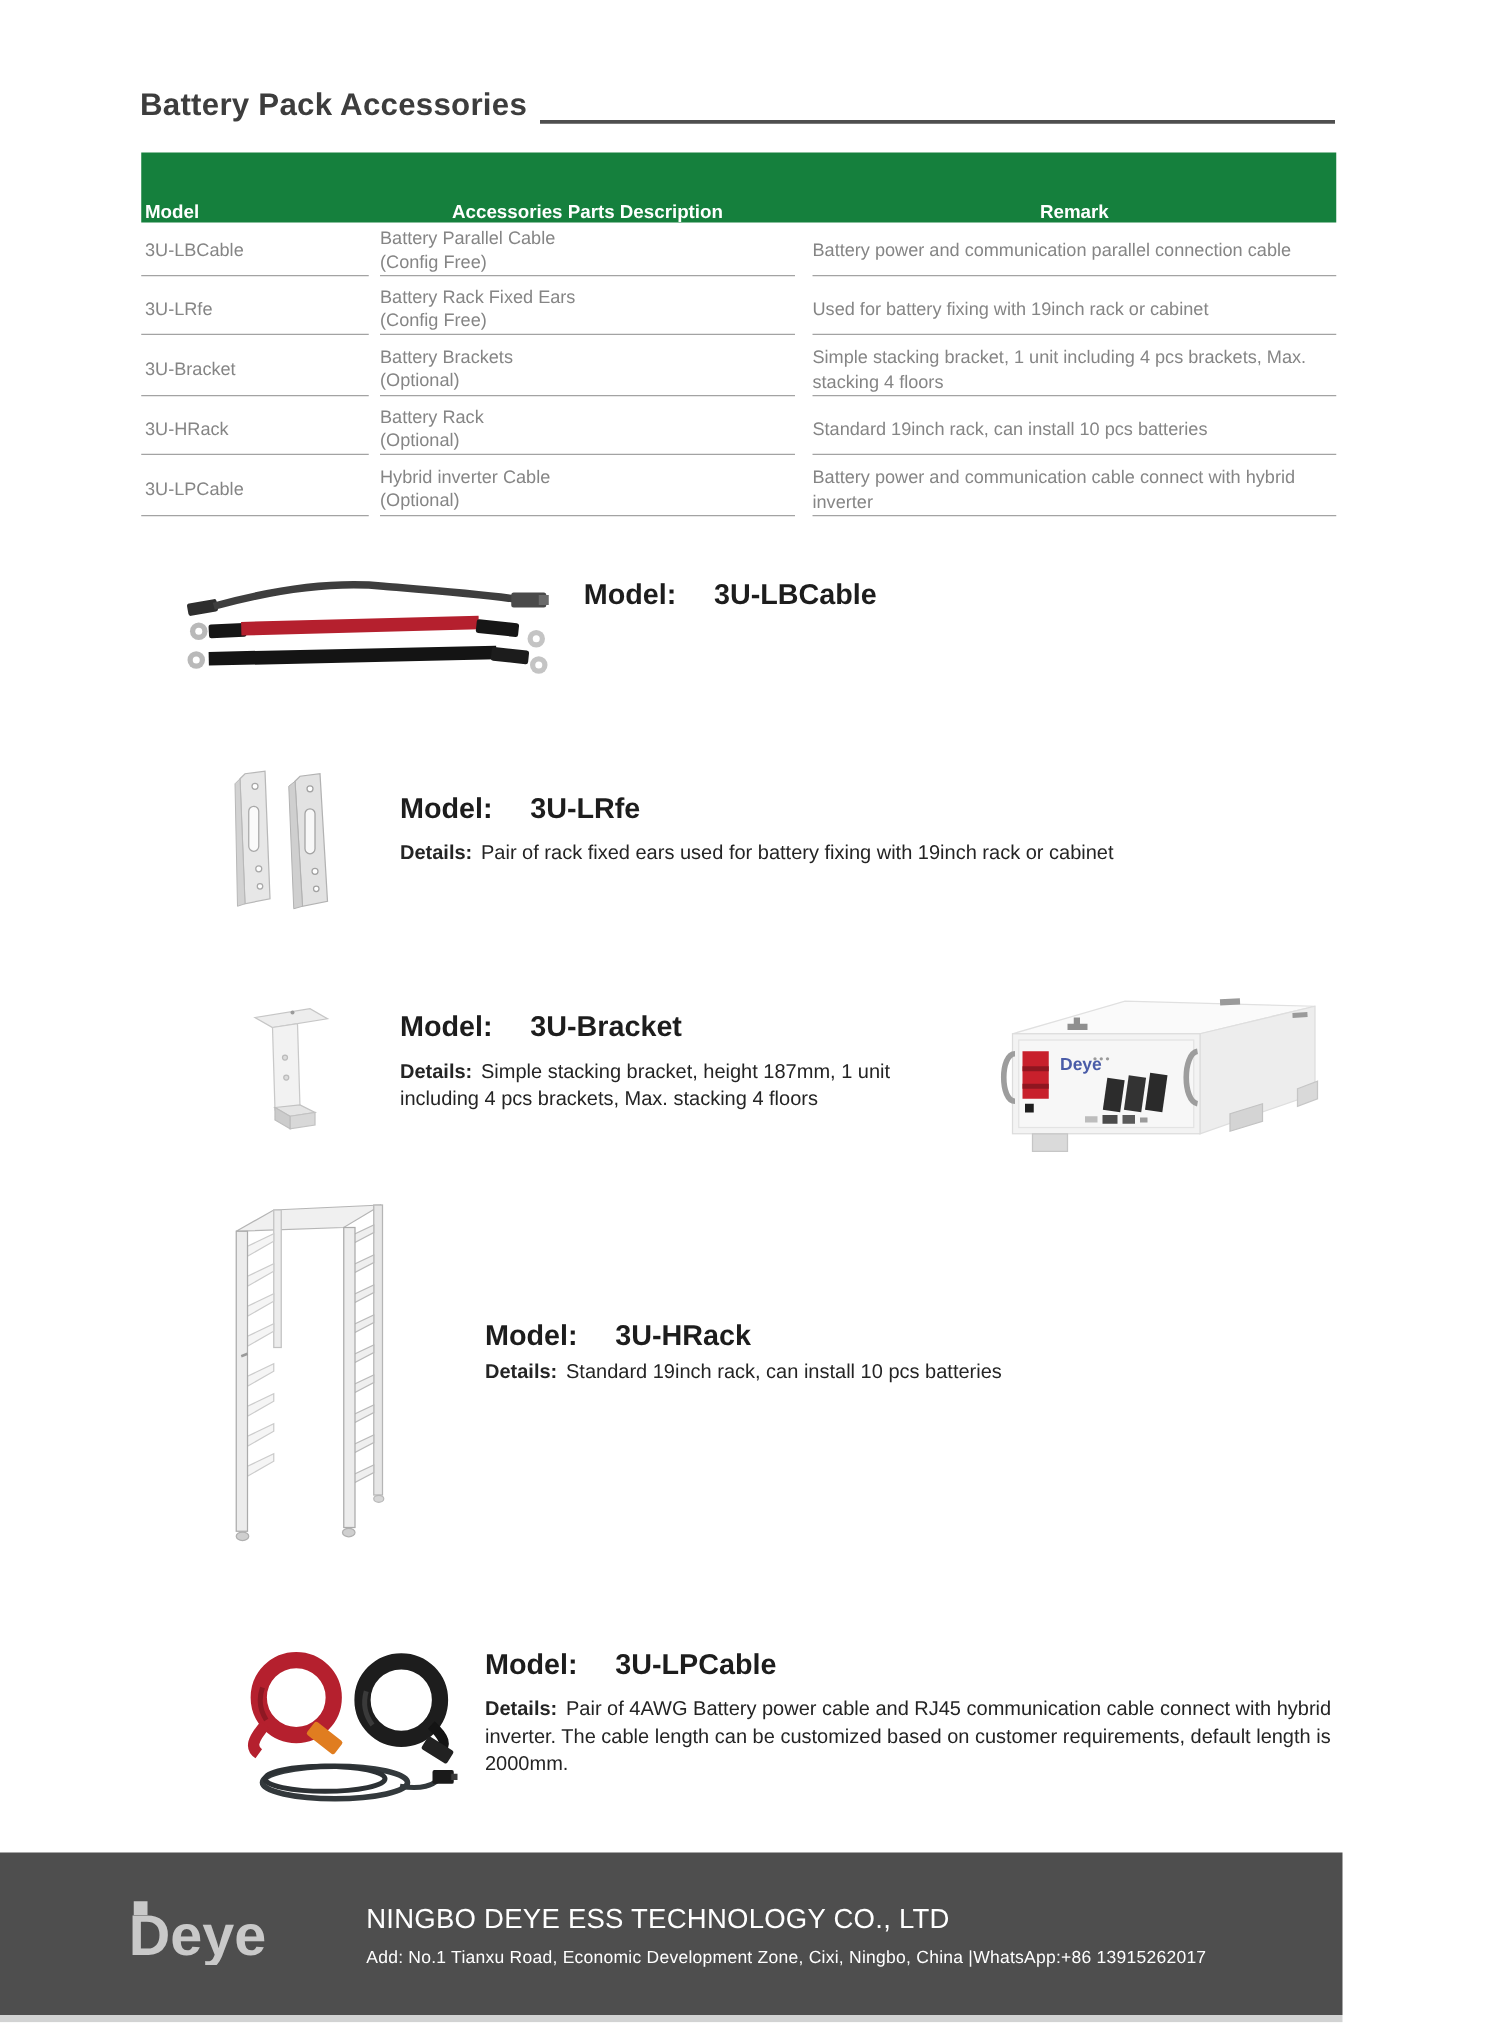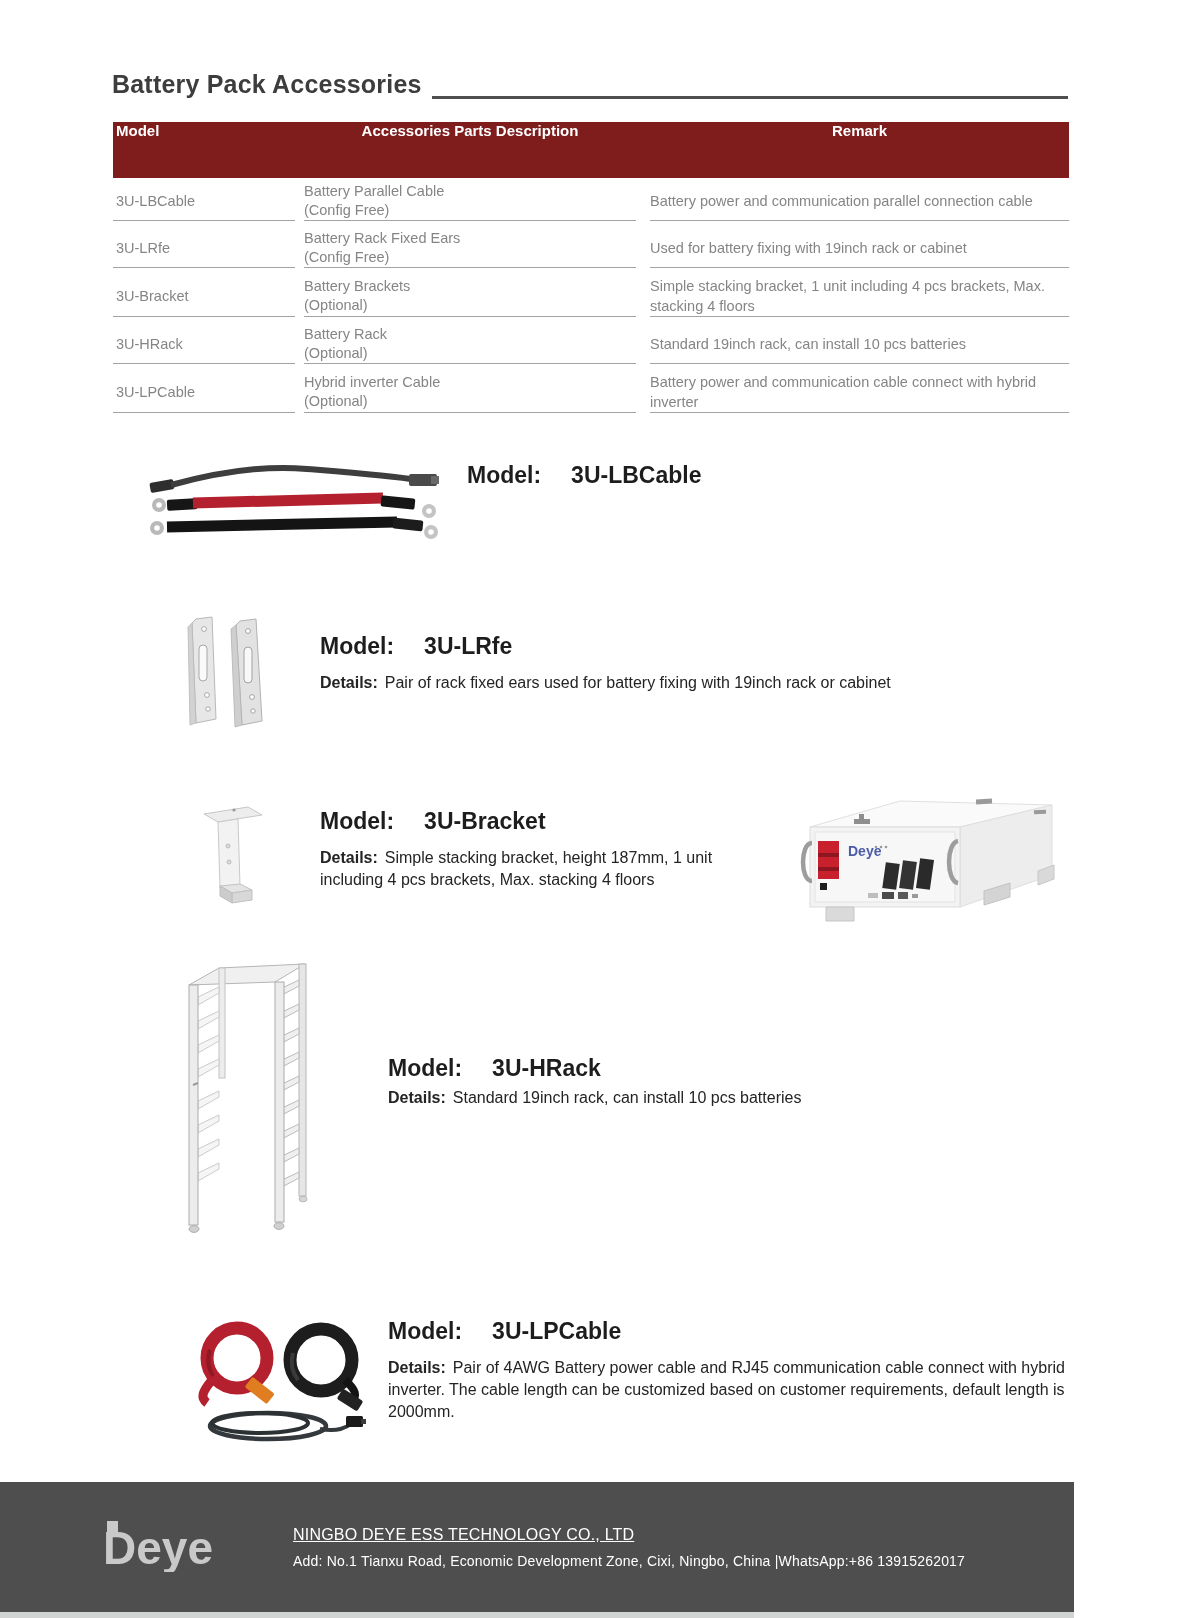--- a/index.html
+++ b/index.html
@@ -7,21 +7,21 @@
   body { font-family:"Liberation Sans", sans-serif; }
   .page { position:relative; width:1074px; height:1618px; background:#fff; overflow:hidden; }
   .abs { position:absolute; }
 
   
   .page-title { left:112px; top:70px; font-size:25px; font-weight:bold; color:#3d3d3d; letter-spacing:.2px; }
   .title-rule { left:432px; top:96px; width:636px; height:3px; background:#4f4f4f; }
 
   
   .acc-table { left:113px; top:122px; width:956px; }
-  .t-head { display:flex; background:#7f1d1d; height:56px; align-items:flex-start; }
+  .t-head { display:flex; background:#15803d; height:56px; align-items:flex-end; }
   .t-row { display:flex; align-items:center; min-height:47px; padding:4px 0; }
   .c1 { width:182px; } .g1 { width:9px; flex:none; } .c2 { width:332px; } .g2 { width:14px; flex:none; } .c3 { flex:1; }
   .t-head .hc { color:#fff; font-size:15px; font-weight:bold; }
   .t-head .c1 { padding-left:3px; }
   .t-head .c2 { text-align:center; }
   .t-head .c3 { text-align:center; }
   .t-row .cell { color:#858585; font-size:14.5px; line-height:19px; align-self:stretch; display:flex; flex-direction:column; justify-content:center; border-bottom:1px solid #a3a3a3; }
   .t-row .g1, .t-row .g2 { border-bottom:none; }
   .t-row .c1 { padding-left:3px; }
   .t-row .c2 { text-align:left; }
@@ -30,21 +30,21 @@
   
   .model-line { display:flex; align-items:flex-start; gap:30px; font-size:23px; font-weight:bold; color:#1d1d1d; }
   .details { font-size:16px; color:#242424; line-height:22px; }
   .details .lbl { font-weight:bold; margin-right:7px; }
 
   
   .footer-bar { left:0; top:1482px; width:1200px; height:130px; background:#4e4e4e; display:flex; align-items:center; }
   .footer-strip { left:0; top:1612px; width:1200px; height:6px; background:#d2d3d3; }
   .footer-logo { margin-left:103px; flex:none; }
   .footer-text { margin-left:30px; color:#fff; }
-  .footer-company { font-size:16px; letter-spacing:.2px;text-decoration:underline; }
+  .footer-company { font-size:22px; letter-spacing:.2px; }
   .footer-address { font-size:14px; margin-top:9px; letter-spacing:.2px; }
 </style>
 </head>
 <body>
 
 <div class="page">
 
   <h1 class="abs page-title">Battery Pack Accessories</h1>
   <div class="abs title-rule"></div>
 

